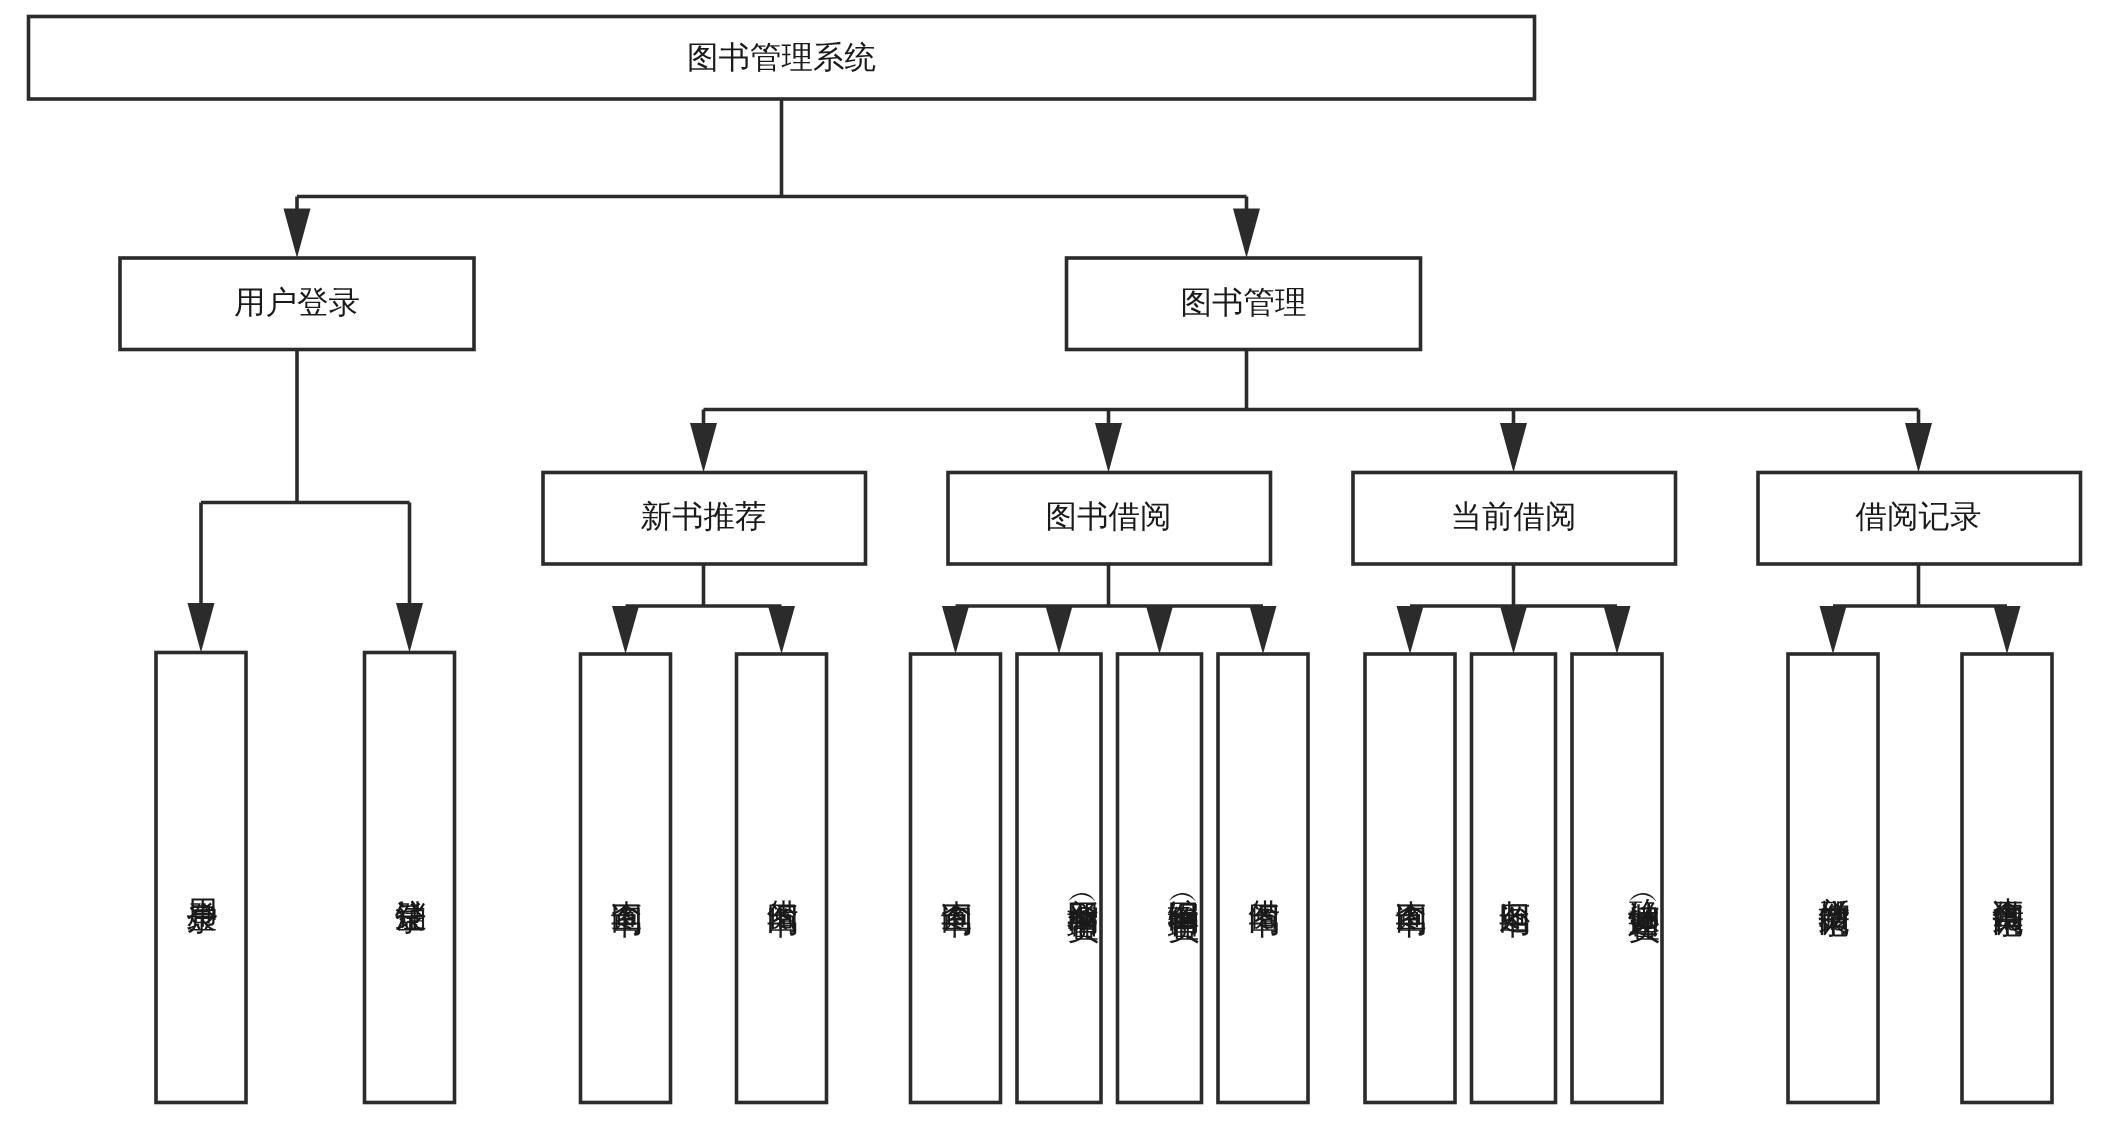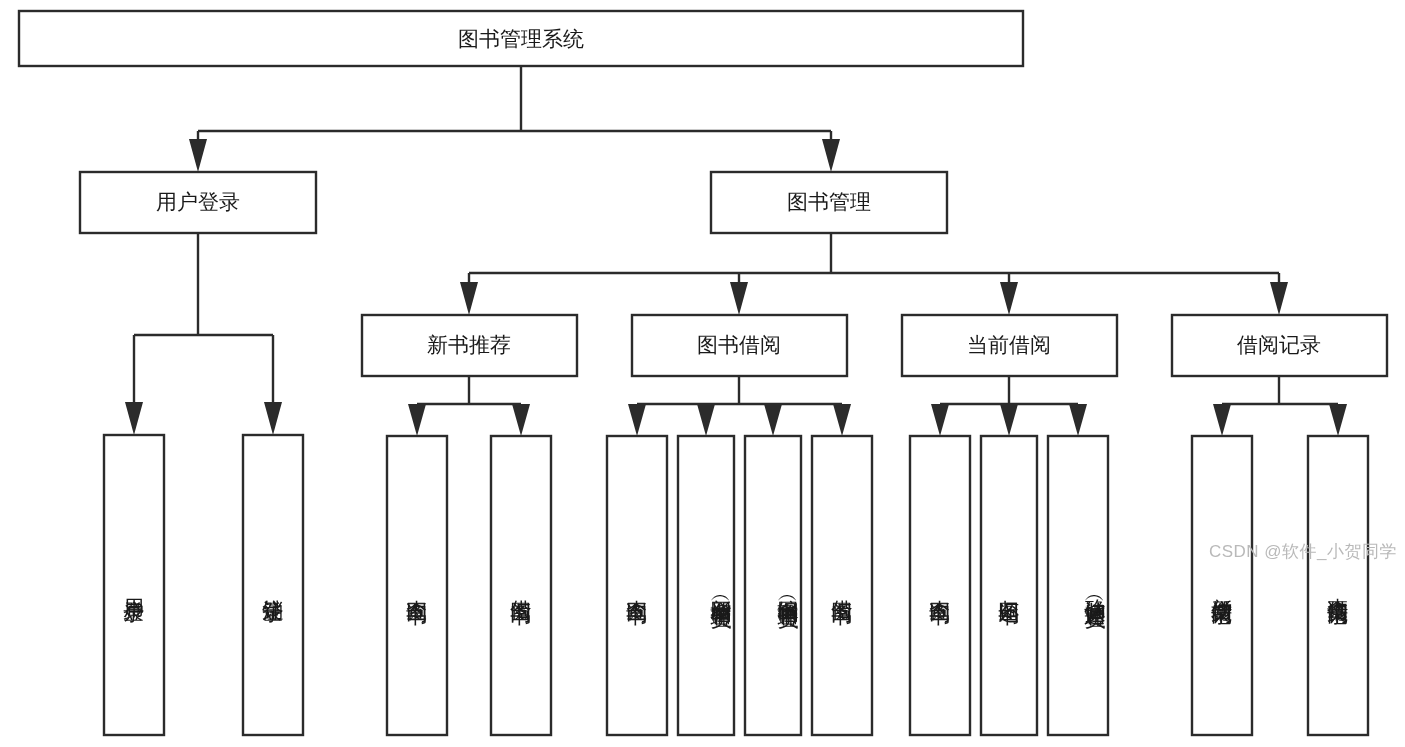--- a/index.html
+++ b/index.html
@@ -198,15 +198,14 @@
   <div class="leaf-label-wrap" style="left:745px; top:436px; width:56px; height:299px; align-items:flex-start; padding-top:6px;">编辑图书（管理员）</div>
   <div class="leaf-label-wrap" style="left:812px; top:436px; width:60px; height:299px;">借阅图书</div>
 
   <div class="leaf-label-wrap" style="left:910px; top:436px; width:60px; height:299px;">查询图书</div>
   <div class="leaf-label-wrap" style="left:981px; top:436px; width:56px; height:299px;">归还图书</div>
   <div class="leaf-label-wrap" style="left:1048px; top:436px; width:60px; height:299px; align-items:flex-start; padding-top:6px;">确认归还（管理员）</div>
 
   <div class="leaf-label-wrap" style="left:1192px; top:436px; width:60px; height:299px;">新增借阅记录</div>
   <div class="leaf-label-wrap" style="left:1308px; top:436px; width:60px; height:299px;">查询借阅记录</div>
 
-  <div class="watermark">CSDN @软件_小贺同学</div>
 
 </div>
 
 </body></html>

